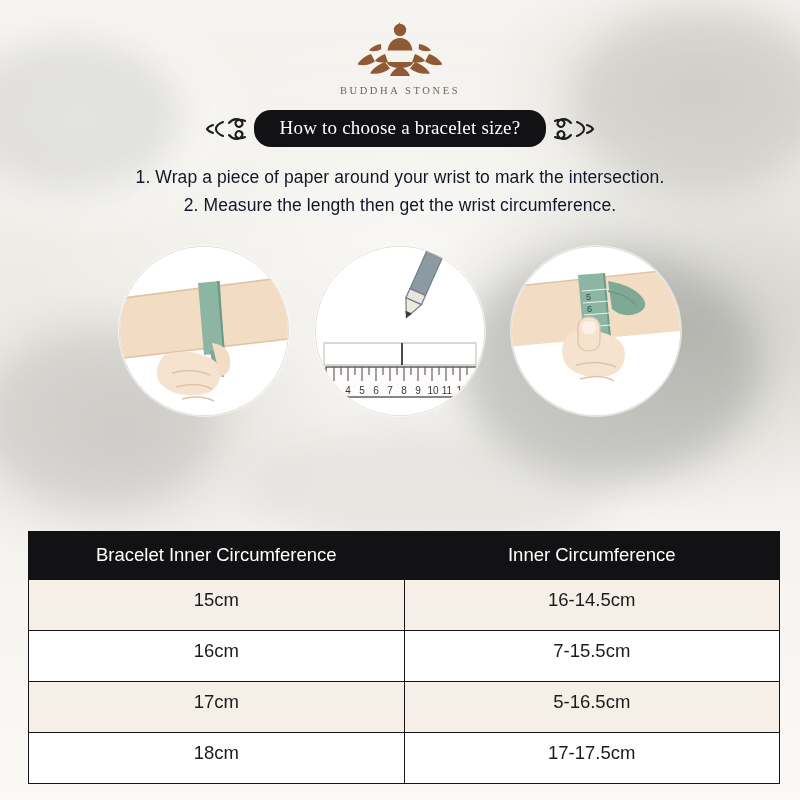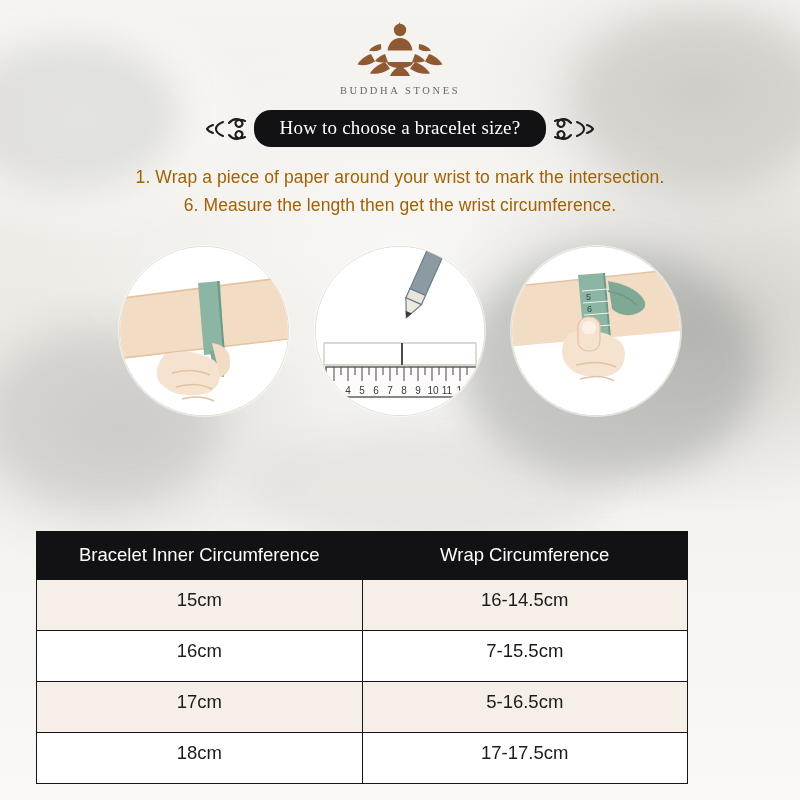--- a/index.html
+++ b/index.html
@@ -53,38 +53,38 @@
   .pill{
     background:#121214;color:#fff;border-radius:17px;
     padding:7px 26px 8px;
     font-family:"Liberation Serif", serif;
     font-size:19px;letter-spacing:0.2px;
   }
   .orn{color:#2a2a2c;font-size:20px;line-height:1;}
   .orn svg{display:block;}
 
   
-  .steps{margin-top:16px;text-align:center;color:#a16207;}
+  .steps{margin-top:16px;text-align:center;color:#0f172a;}
   .step{font-size:17.5px;line-height:1.62;letter-spacing:0.1px;}
 
   
   .circles{
     display:flex;justify-content:center;gap:26px;margin-top:26px;
   }
   .circle{
     width:168px;height:168px;border-radius:50%;
     background:#ffffff;
     border:1px solid #e2ded6;
     overflow:hidden;position:relative;
     box-shadow:0 0 0 1px rgba(255,255,255,0.6);
   }
 
   
   .table{
-    position:absolute;left:36px;top:531px;width:652px;
+    position:absolute;left:28px;top:531px;width:752px;
     border-collapse:collapse;
     table-layout:fixed;
   }
   .table th{
     background:#121214;color:#ffffff;
     font-weight:normal;font-size:18.5px;
     padding:12px 0 13px;
     border:1px solid #121214;
   }
   .table td{
@@ -149,21 +149,21 @@
           <path d="M41 21c-6 3-11 0-9-4s8-1 6 3-9 4-13-1"></path>
           <path d="M19 6c-5 2-7 5-7 7s2 5 7 7"></path>
           <path d="M9 9c-3 1-5 2-6 4 1 2 3 3 6 4"></path>
         </g>
       </svg>
     </span>
   </div>
 
   <div class="steps">
     <div class="step">1. Wrap a piece of paper around your wrist to mark the intersection.</div>
-    <div class="step">6. Measure the length then get the wrist circumference.</div>
+    <div class="step">2. Measure the length then get the wrist circumference.</div>
   </div>
 
   <div class="circles">
 
     <div class="circle">
       <svg width="168" height="168" viewBox="0 0 168 168">
         <rect x="0" y="0" width="168" height="168" fill="#ffffff"></rect>
 
         <path d="M-5 52 L168 30 L168 92 L-5 112 Z" fill="#f3dcc4"></path>
         <path d="M-5 52 L168 30" stroke="#e3c3a2" stroke-width="1.6" fill="none"></path>
@@ -265,21 +265,21 @@
         <path d="M68 132 q20 -6 34 2" stroke="#e2c2a4" stroke-width="1.4" fill="none"></path>
       </svg>
     </div>
 
   </div>
 
   <table class="table">
     <thead>
       <tr>
         <th>Bracelet Inner Circumference</th>
-        <th>Wrap Circumference</th>
+        <th>Inner Circumference</th>
       </tr>
     </thead>
     <tbody>
       <tr class="row-a">
         <td>15cm</td>
         <td>16-14.5cm</td>
       </tr>
       <tr class="row-b">
         <td>16cm</td>
         <td>7-15.5cm</td>

